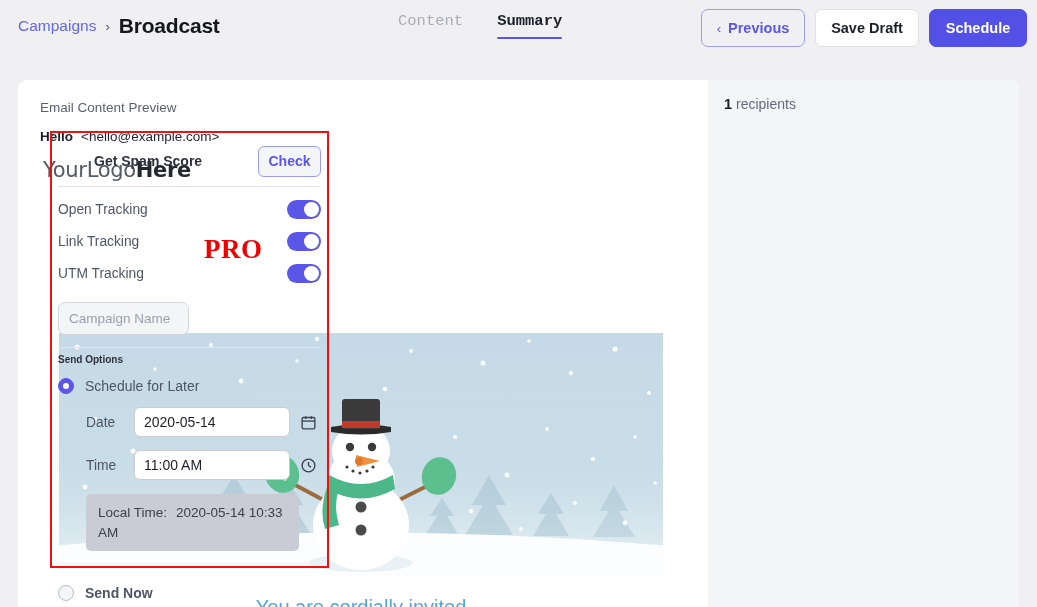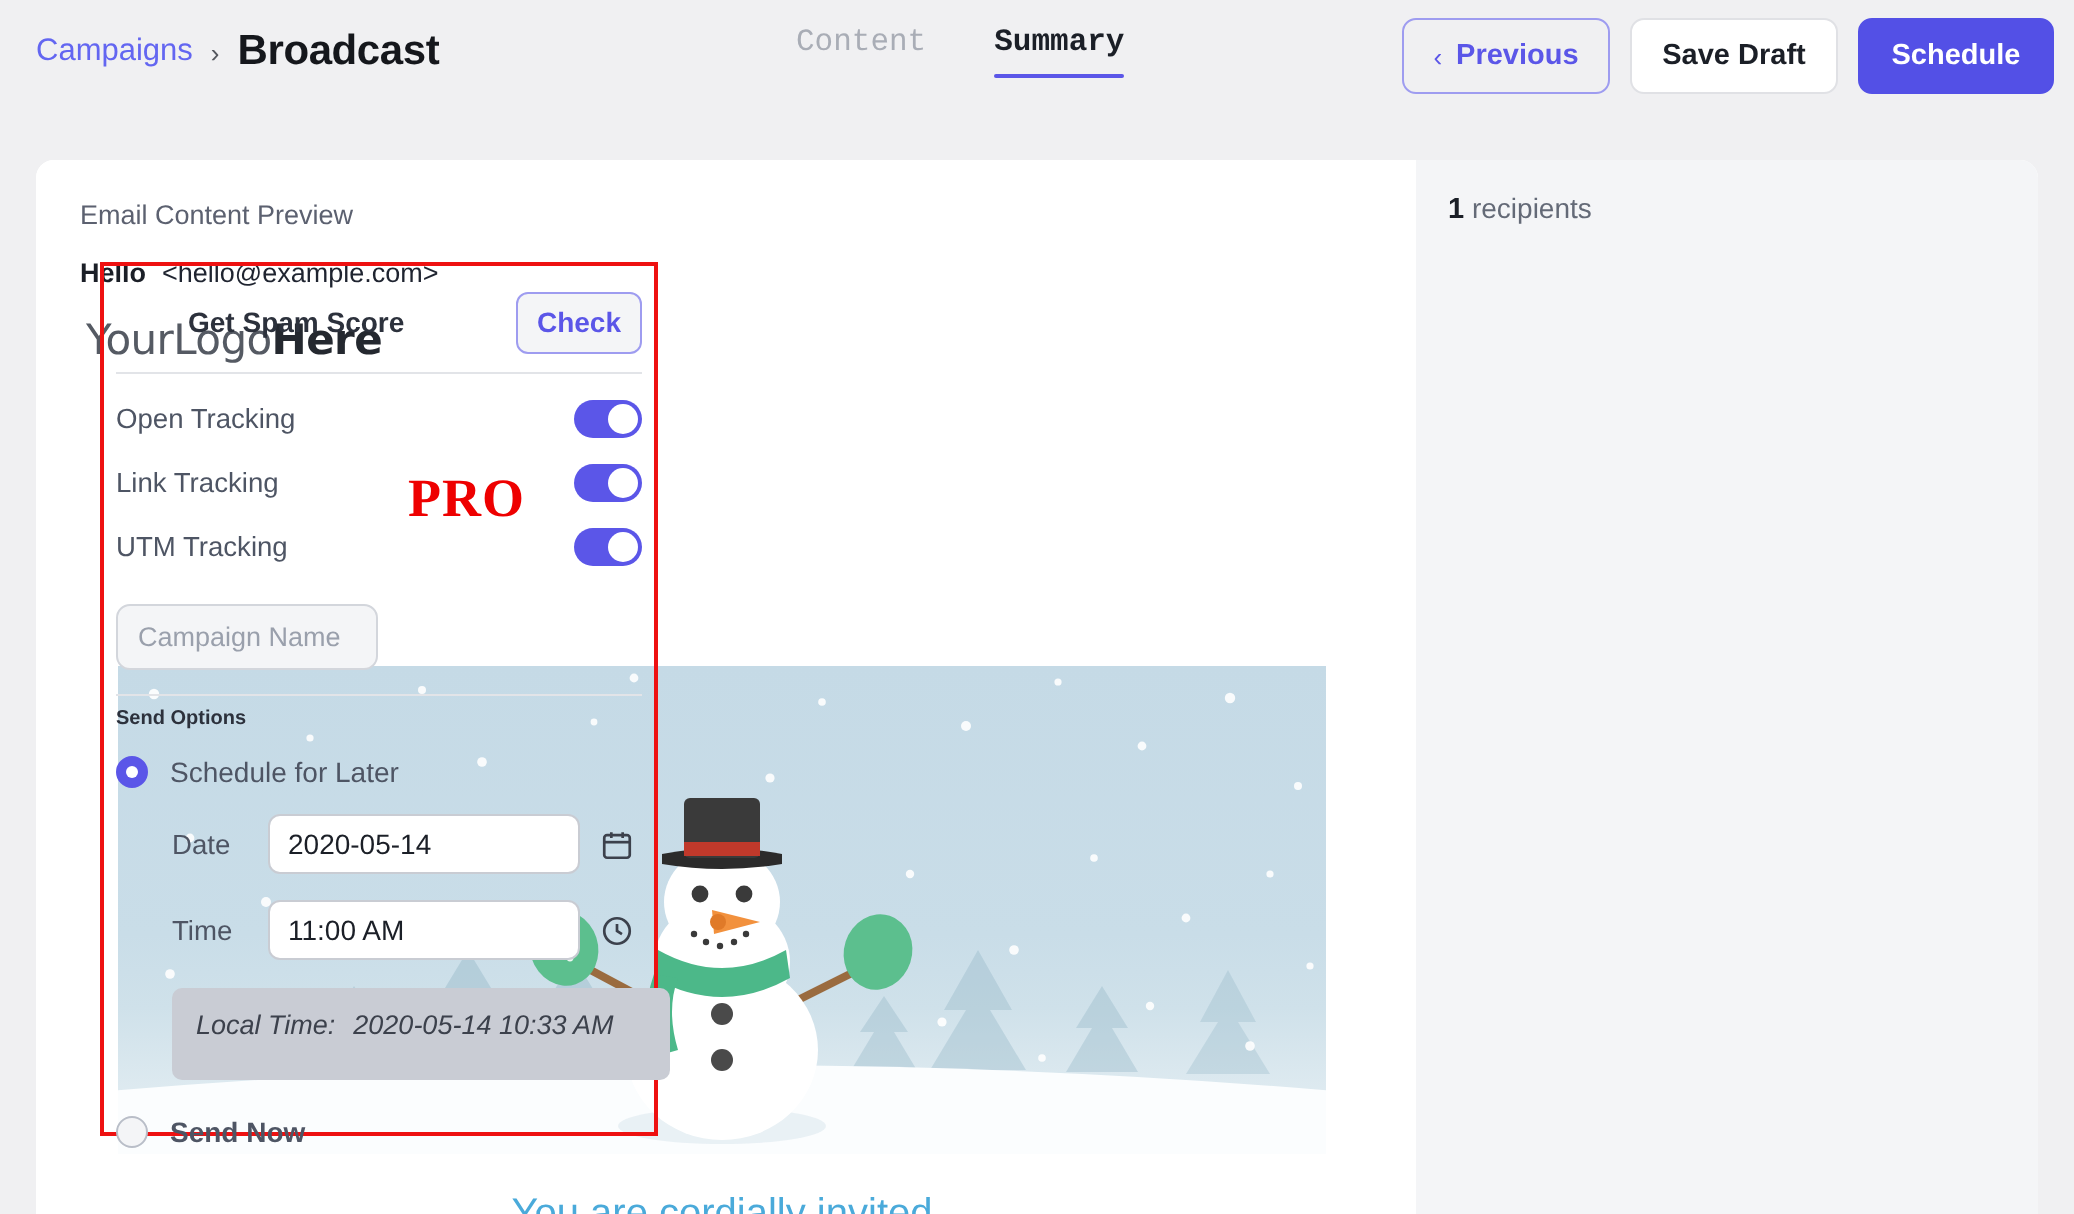--- a/index.html
+++ b/index.html
@@ -170,23 +170,23 @@
   .field-row { display: flex; align-items: center; gap: 10px; margin-top: 13px; margin-left: 28px; }
   .field-label { font-size: 13.8px; color: #4e5564; width: 38px; }
   .field-input {
     width: 156px; height: 30px; border-radius: 6px; border: 1.2px solid #c9ccd3;
     background: #ffffff; padding: 1px 9px; font-size: 14px; color: #1b1f27;
     font-family: "Liberation Sans", sans-serif; outline: none;
   }
   .field-icon { width: 17px; height: 17px; color: #3c414c; cursor: pointer; }
 
   .localtime {
-    margin-top: 14px; margin-left: 28px; width: 249px; min-height: 46px;
+    margin-top: 14px; margin-left: 28px; width: 213px; min-height: 46px;
     background: #c9ccd4; border-radius: 5px; padding: 9px 12px;
-    font-size: 13.5px; color: #3c414c; line-height: 1.45; font-style: italic;
+    font-size: 13.5px; color: #3c414c; line-height: 1.45;
   }
   .lt-label { font-weight: normal; }
   .lt-value { margin-left: 9px; }
 </style>
 </head>
 <body>
 
 <div class="topbar">
 
   <div class="breadcrumb">
@@ -385,19 +385,19 @@
       <svg class="field-icon" viewBox="0 0 24 24" fill="none" stroke="currentColor" stroke-width="1.9">
         <circle cx="12" cy="12" r="9"></circle>
           <path d="M12 7v5l3.5 2.2"></path>
       </svg>
     </div>
 
     <div class="localtime">
       <span class="lt-label">Local Time:</span><span class="lt-value">2020-05-14 10:33 AM</span>
     </div>
 
-    <div class="radio-row off" style="margin-top:18px;">
+    <div class="radio-row off" style="margin-top:34px;">
       <div class="radio off"></div>
       <span class="radio-label">Send Now</span>
     </div>
 
   </div>
 </div>
 
 </body></html>

